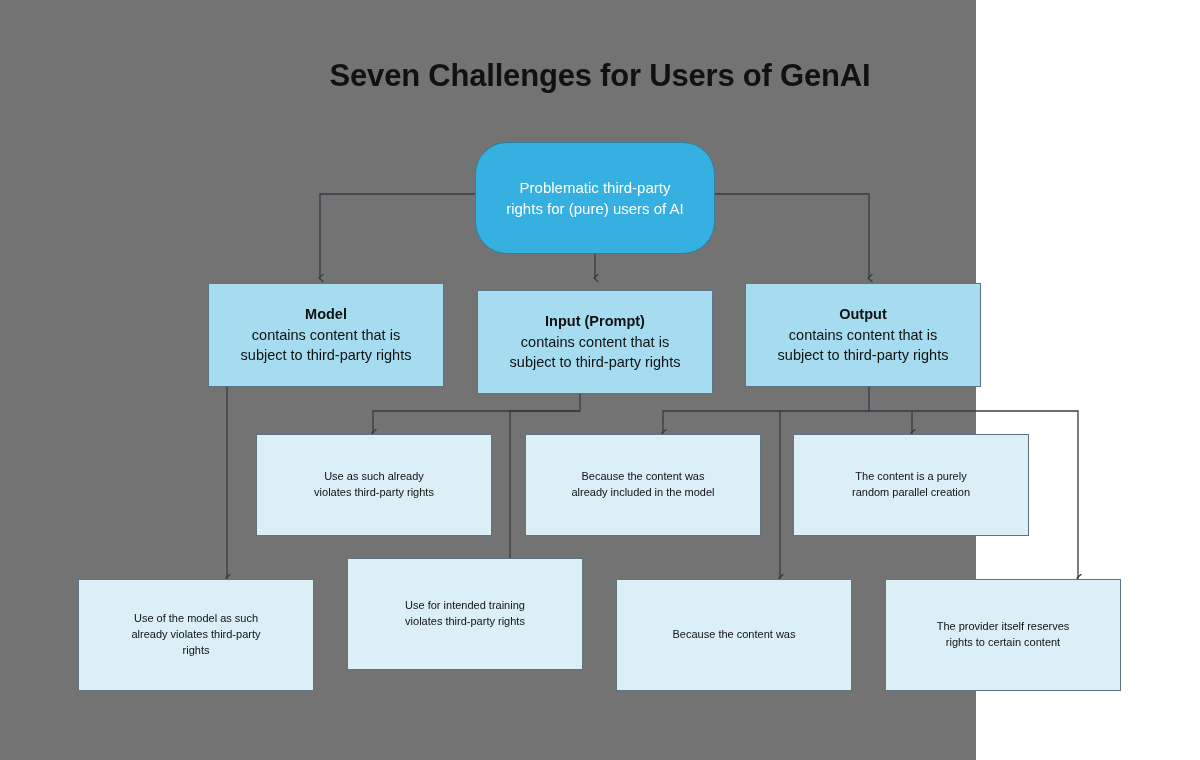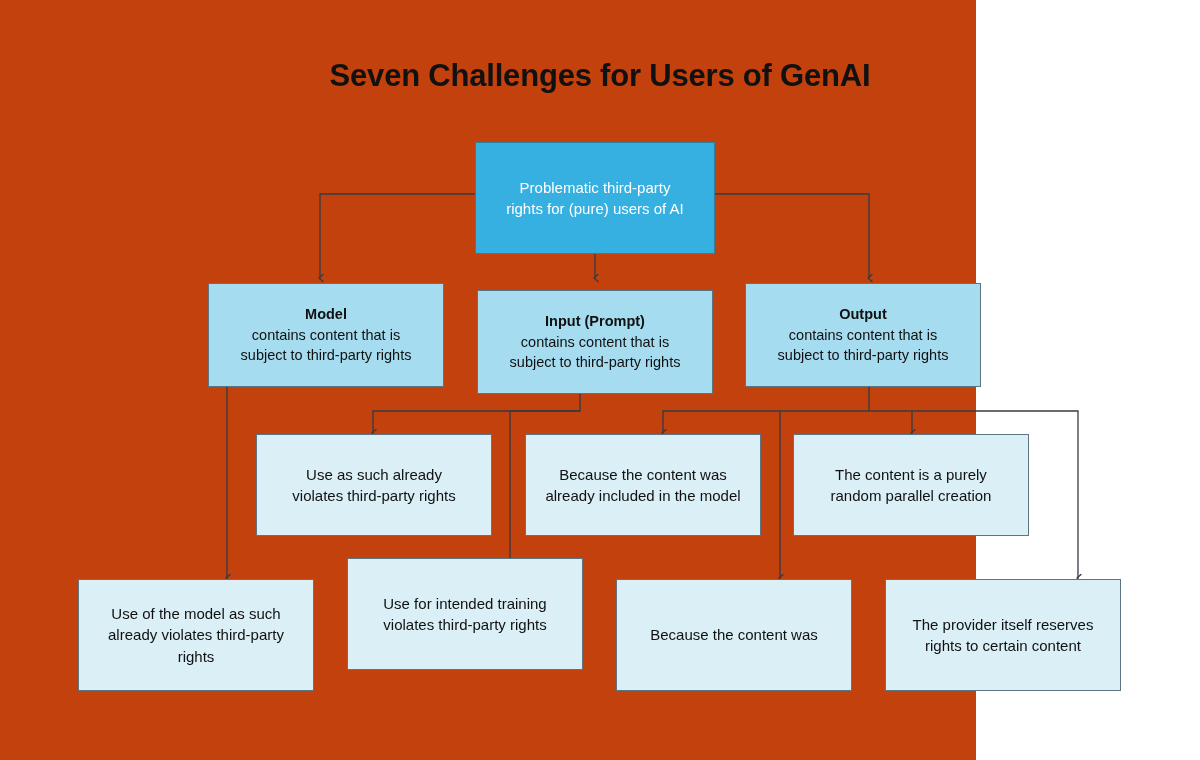--- a/index.html
+++ b/index.html
@@ -12,21 +12,21 @@
     width: 1200px;
     height: 760px;
     font-family: "Liberation Sans", sans-serif;
     color: #141414;
     overflow: hidden;
   }
   #stage {
     position: relative;
     width: 976px;
     height: 760px;
-    background: #c2410c;
+    background: #737373;
   }
   #title {
     position: absolute;
     left: 0;
     top: 58px;
     width: 1200px;
     text-align: center;
     font-size: 31px;
     font-weight: bold;
     letter-spacing: -0.2px;
@@ -63,21 +63,21 @@
   .node.mid {
     background: #a5dcef;
     border-color: #5d7482;
     color: #111111;
     font-size: 14.5px;
   }
   .node.leaf {
     background: #dbeff7;
     border-color: #5d7482;
     color: #111111;
-    font-size: 15px;
+    font-size: 11px;
   }
 </style>
 </head>
 <body>
 
 <div id="stage">
 
   <div id="title">Seven Challenges for Users of GenAI</div>
 
   <svg id="wires" viewBox="0 0 1200 760">
@@ -105,21 +105,21 @@
       <path d="M869,387 L869,411 L663,411 L663,433" marker-end="url(#arw)"></path>
 
       <path d="M912,411 L912,433" marker-end="url(#arw)"></path>
 
       <path d="M780,411 L780,578" marker-end="url(#arw)"></path>
 
       <path d="M869,411 L1078,411 L1078,578" marker-end="url(#arw)"></path>
     </g>
   </svg>
 
-  <div class="node root" style="left:475px; top:142px; width:240px; height:112px;">
+  <div class="node root" style="left:475px; top:142px; width:240px; height:112px;border-radius:32px;">
     <span class="ln">Problematic third-party</span>
     <span class="ln">rights for (pure) users of AI</span>
   </div>
 
   <div class="node mid" style="left:208px; top:283px; width:236px; height:104px;">
     <span class="ln ttl">Model</span>
     <span class="ln">contains content that is</span>
     <span class="ln">subject to third-party rights</span>
   </div>
 

